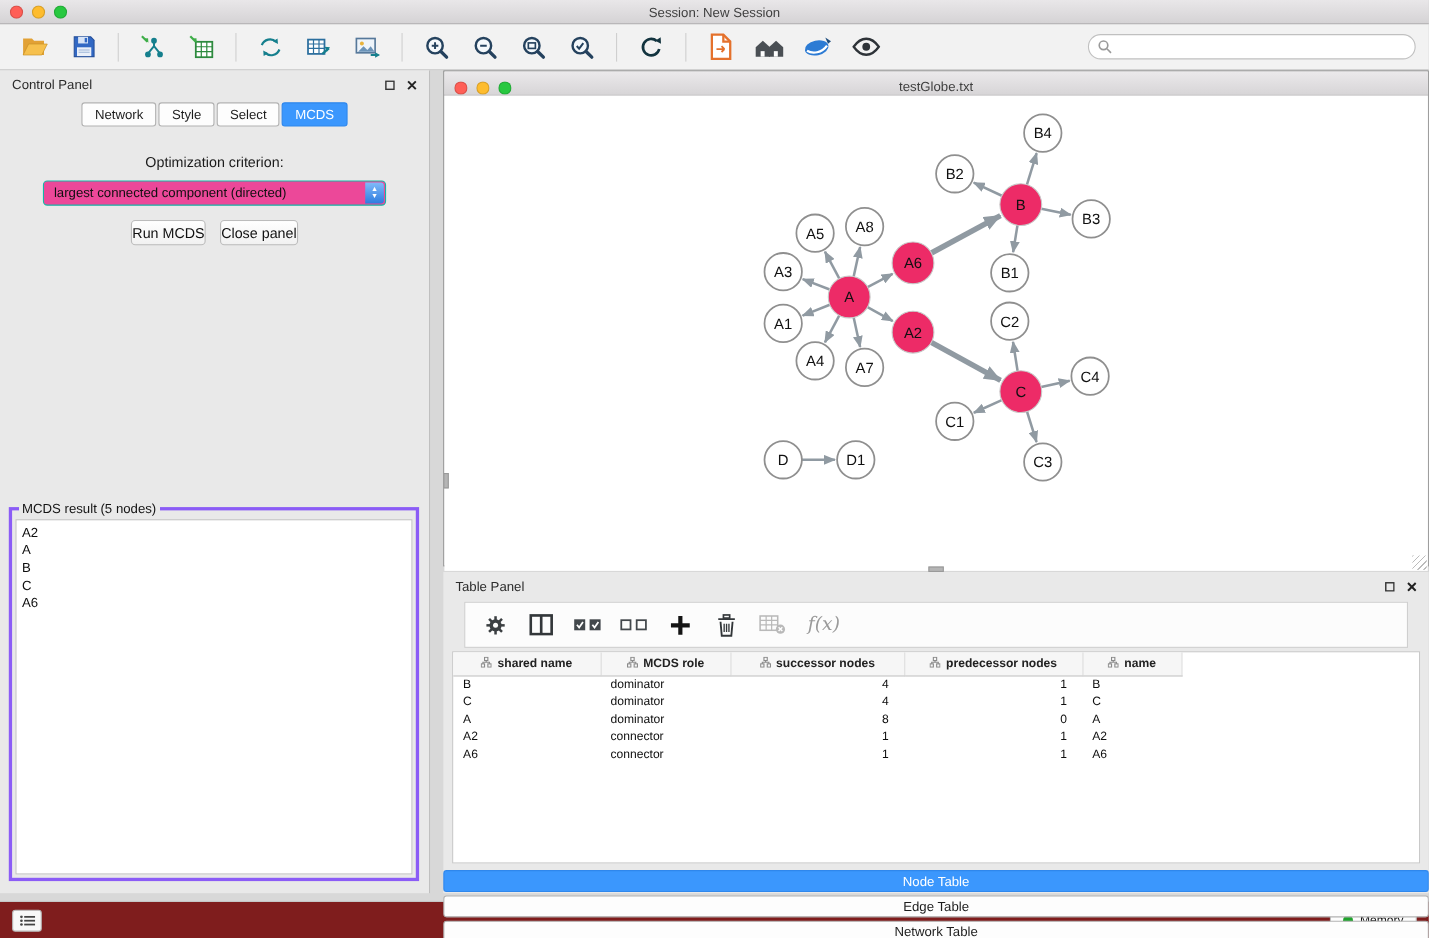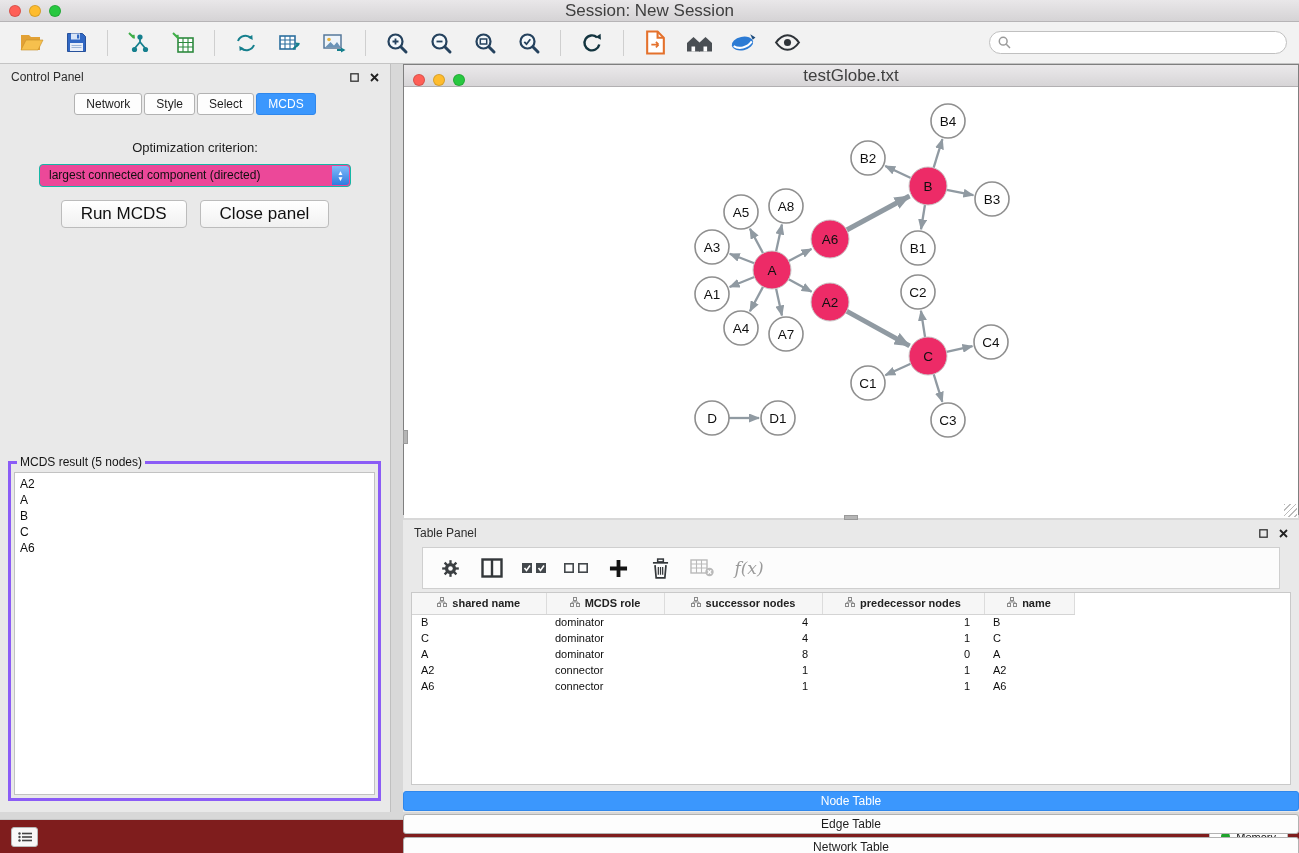--- a/index.html
+++ b/index.html
@@ -4,21 +4,21 @@
 <style>
   * { margin:0; padding:0; box-sizing:border-box; }
   html,body { background:#bfbfbf; }
   body { font-family:"Liberation Sans", sans-serif; }
   .app { width:1299px; height:853px; display:flex; flex-direction:column; background:#d8d8d8; position:relative; overflow:hidden; }
 
   
   .titlebar { height:22px; flex:0 0 auto; background:linear-gradient(#e9e7e9,#d5d3d5); border-bottom:1px solid #b6b4b6; position:relative; display:flex; align-items:center; }
   .traffic { display:flex; gap:8px; margin-left:9px; z-index:2; }
   .light { width:12px; height:12px; border-radius:50%; border:1px solid rgba(0,0,0,.15); }
-  .tb-title { position:absolute; left:0; right:0; text-align:center; font-size:17px; color:#3f3f3f; }
+  .tb-title { position:absolute; left:0; right:0; text-align:center; font-size:12px; color:#3f3f3f; }
 
   
   .toolbar { height:42px; flex:0 0 auto; background:#f2f2f2; border-bottom:1px solid #c4c4c4; display:flex; align-items:center; padding:0 12px; gap:4px; }
   .tool-btn { width:40px; height:34px; display:flex; align-items:center; justify-content:center; background:none; border:none; cursor:default; }
   .tool-sep { width:1px; height:26px; background:#cfcfcf; margin:0 7px; flex:0 0 auto; }
   .search-wrap { margin-left:auto; position:relative; }
   .search-wrap svg { position:absolute; left:9px; top:5px; }
   .search-input { width:298px; height:23px; border:1px solid #c0c0c0; border-radius:12px; background:#fff; padding:0 10px 0 27px; font-size:12px; outline:none; font-family:inherit; }
 
   
@@ -29,21 +29,21 @@
   .panel-header { height:26px; display:flex; align-items:center; padding:0 11px; font-size:12px; color:#2c2c2c; }
   .hdr-icons { margin-left:auto; display:flex; gap:11px; align-items:center; }
   .hdr-ic { display:inline-flex; }
   .cp-tabs { display:flex; justify-content:center; gap:2px; padding:3px 0 5px; }
   .cp-tab { font-size:12px; padding:3px 11px; background:#fdfdfd; border:1px solid #b2b2b2; border-radius:3px; color:#1d1d1d; font-family:inherit; }
   .cp-tab.active { background:#3b97fd; border-color:#2f87ec; color:#fff; }
   .opt-label { text-align:center; font-size:13px; color:#1b1b1b; margin-top:20px; }
   .select-box { margin:9px auto 0; width:312px; height:23px; background:#ec4899; border:1px solid #14b8a6; border-radius:4px; position:relative; font-size:12px; line-height:21px; padding-left:9px; color:#101010; }
   .select-stepper { position:absolute; right:1px; top:1px; bottom:1px; width:17px; border-radius:0 3px 3px 0; background:linear-gradient(#81baf9,#2e7cdf); color:#fff; display:flex; flex-direction:column; align-items:center; justify-content:center; font-size:6.5px; line-height:5.5px; }
   .cp-buttons { display:flex; justify-content:center; gap:13px; margin-top:13px; }
-  .mac-btn { font-size:17px; padding:3px 19px; background:linear-gradient(#ffffff,#f1f1f1); border:1px solid #bcbcbc; border-radius:4px; color:#101010; font-family:inherit; }
+  .mac-btn { font-size:13px; padding:3px 0; background:linear-gradient(#ffffff,#f1f1f1); border:1px solid #bcbcbc; border-radius:4px; color:#101010; font-family:inherit; }
   .result-fieldset { position:absolute; left:8px; right:9px; top:391px; bottom:11px; border:3px solid #8b5cf6; padding:3px; background:#e9e9e9; }
   .result-fieldset legend { font-size:12px; color:#141414; padding:0 3px; margin-left:3px; }
   .result-inner { background:#fff; border:1px solid #c2c2c2; width:100%; height:100%; overflow:auto; padding:3px 5px; }
   .result-item { font-size:12px; line-height:16px; color:#0e0e0e; }
 
   
   .network-window { position:absolute; left:403px; top:0; width:896px; height:451px; border:1px solid #7f7f7f; background:#fff; display:flex; flex-direction:column; }
   .net-titlebar { height:22px; flex:0 0 auto; background:linear-gradient(#ebe9eb,#d7d5d7); border-bottom:1px solid #b2b0b2; position:relative; display:flex; align-items:flex-end; }
   .net-canvas { flex:1 1 auto; position:relative; background:#fff; }
   .resize-grip { position:absolute; right:1px; bottom:1px; width:13px; height:13px; background:repeating-linear-gradient(135deg,#bbb 0 1px,transparent 1px 4px); }

